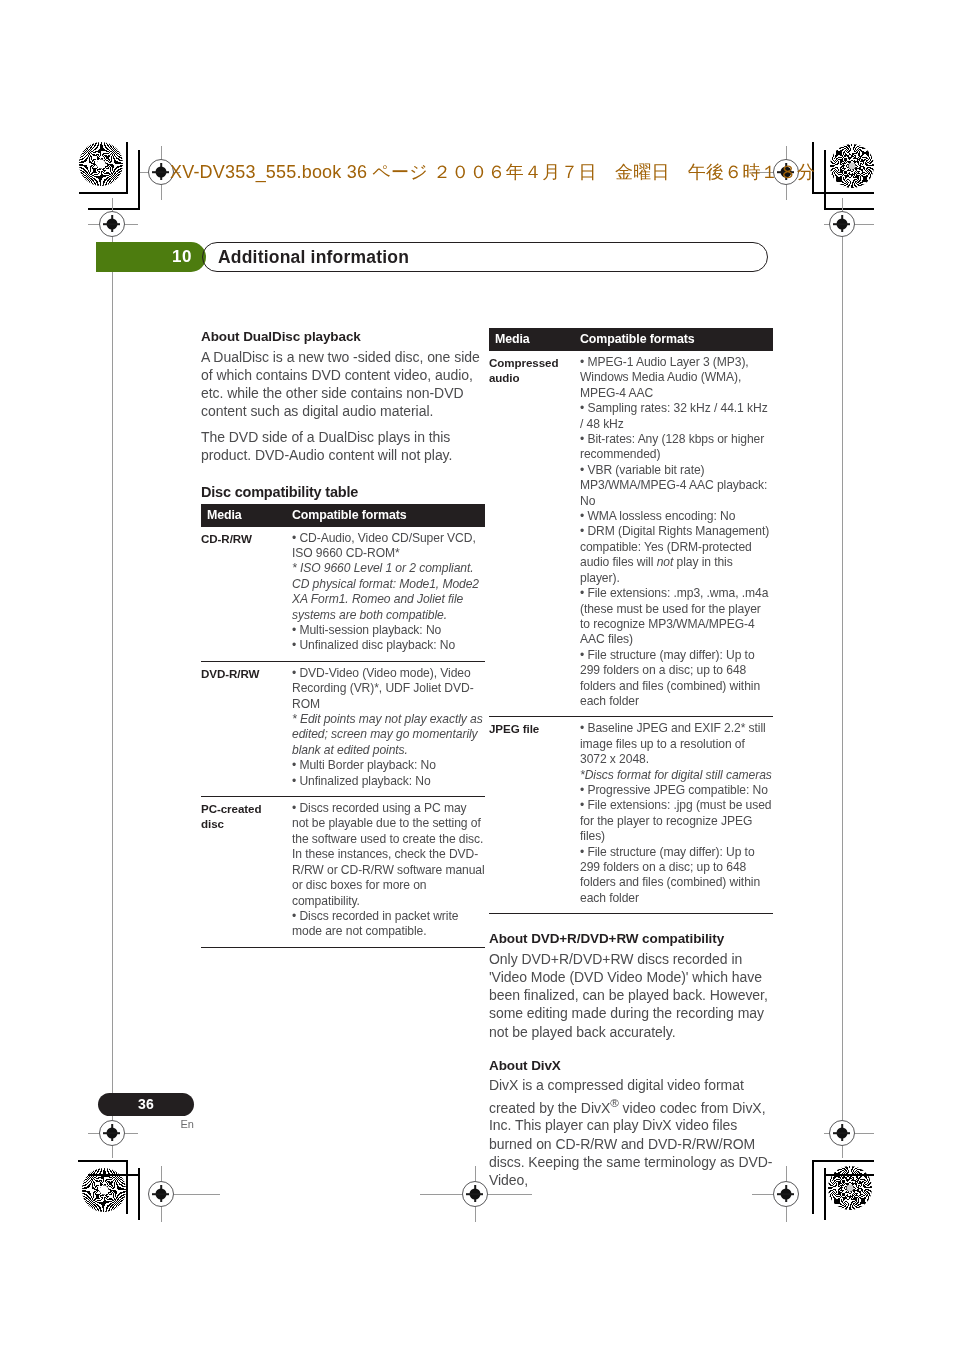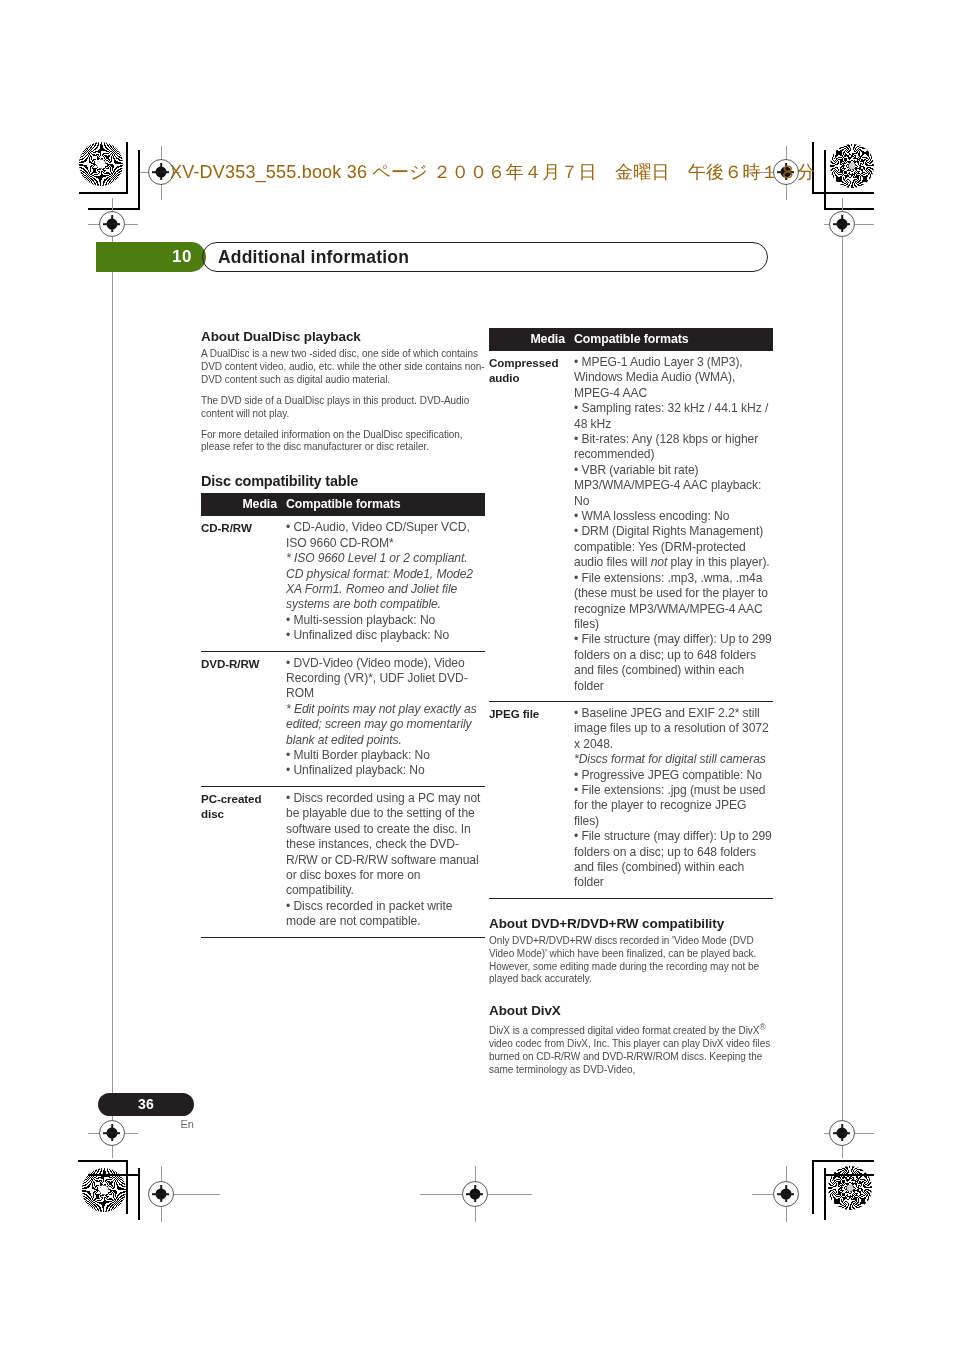--- a/index.html
+++ b/index.html
@@ -135,21 +135,21 @@
 
   h3.sec {
     font-size: 13.5px;
     font-weight: bold;
     color: #231f20;
     margin: 0 0 2px 0;
     line-height: 1.32;
     letter-spacing: -0.1px;
   }
   p.body {
-    font-size: 10px;
+    font-size: 14px;
     line-height: 1.295;
     color: #4c4c4e;
     margin: 0 0 8px 0;
     letter-spacing: -0.05px;
   }
   p.body:last-child { margin-bottom: 0; }
 
   h3.tbl-title {
     font-size: 14.5px;
     font-weight: bold;
@@ -165,21 +165,21 @@
   }
   table.spec thead th {
     background: #231f20;
     color: #ffffff;
     font-size: 12.4px;
     font-weight: bold;
     text-align: left;
     padding: 4px 0 5px 0;
     letter-spacing: -0.1px;
   }
-  table.spec thead th.c1 { width: 76px; padding-left: 0; text-align: right; }
+  table.spec thead th.c1 { width: 76px; padding-left: 6px; }
   table.spec thead th.c2 { padding-left: 9px; }
 
   table.spec tbody td {
     vertical-align: top;
     border-bottom: 1.4px solid #231f20;
     padding: 4px 0 7px 0;
     font-size: 12.1px;
     line-height: 1.275;
     color: #4c4c4e;
     letter-spacing: -0.08px;
@@ -316,21 +316,20 @@
   <div class="chapter-pill"></div>
   <div class="chapter-title">Additional information</div>
 </div>
 
 <div class="col col-left">
 
   <h3 class="sec">About DualDisc playback</h3>
 
   <p class="body">A DualDisc is a new two -sided disc, one side of which contains DVD content video, audio, etc. while the other side contains non-DVD content such as digital audio material.</p>
   <p class="body">The DVD side of a DualDisc plays in this product. DVD-Audio content will not play.</p>
-  <p class="body">For more detailed information on the DualDisc specification, please refer to the disc manufacturer or disc retailer.</p>
 
   <h3 class="tbl-title">Disc compatibility table</h3>
 
   <table class="spec">
     <thead>
       <tr>
         <th class="c1">Media</th>
         <th class="c2">Compatible formats</th>
       </tr>
     </thead>

